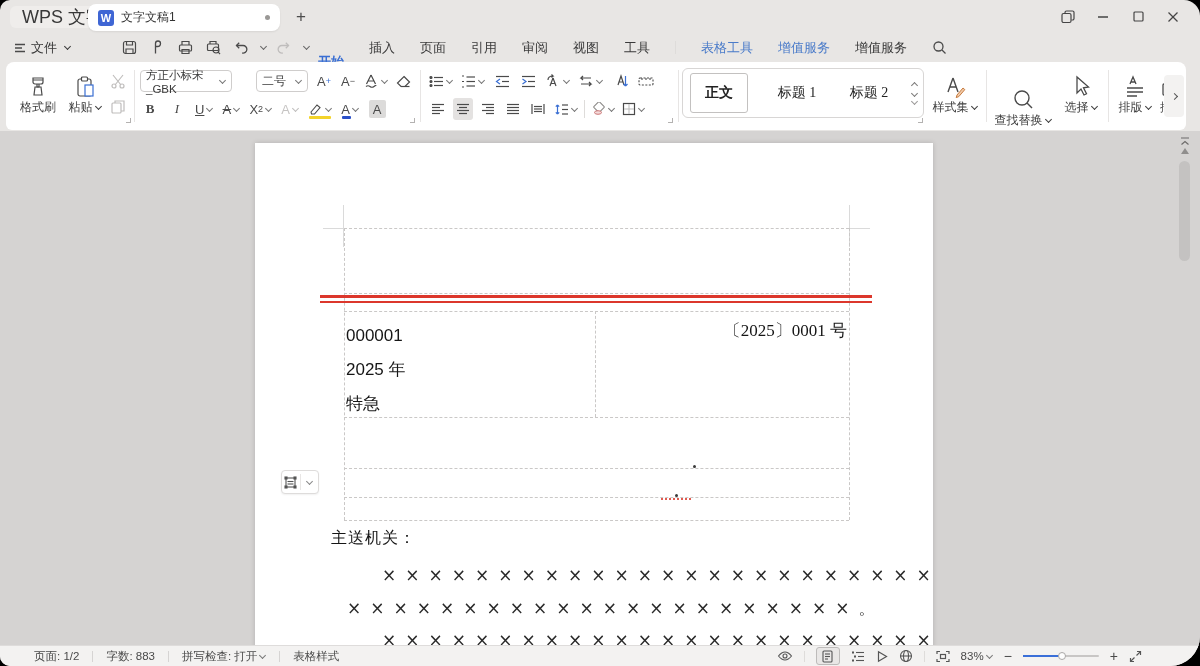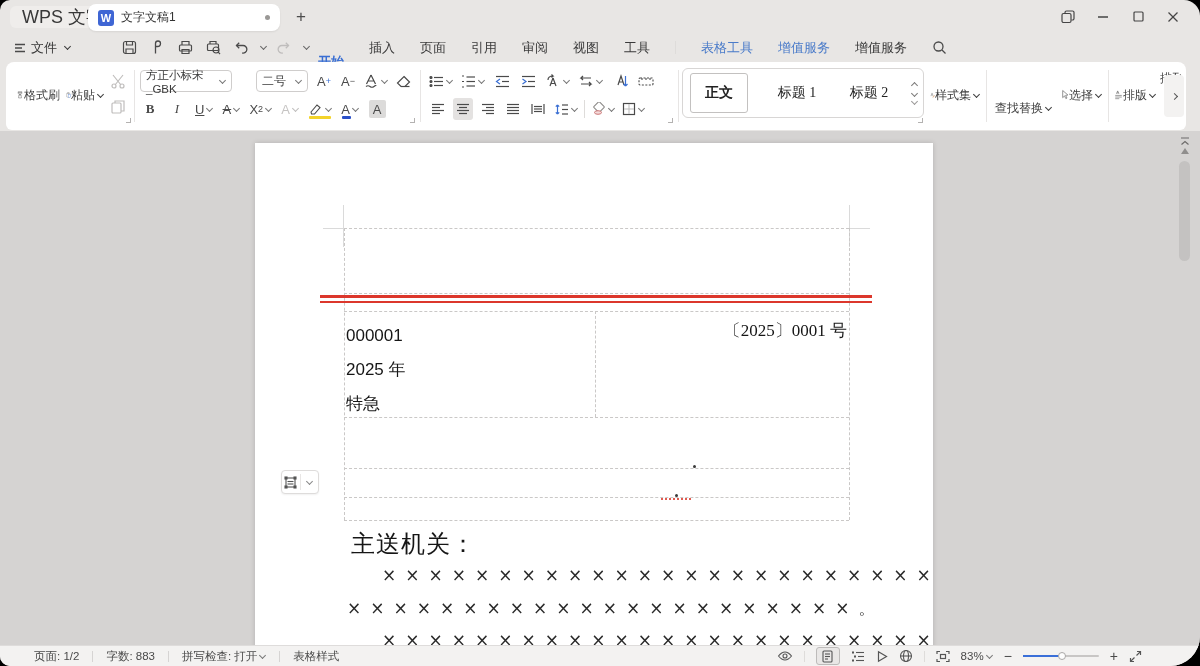--- a/index.html
+++ b/index.html
@@ -34,21 +34,21 @@
   .mtab{position:relative;height:29px;display:flex;align-items:center;white-space:nowrap;}
   .mtab.active{color:var(--blue);font-weight:bold;margin-top:28px;}
   .mtab.active:after{content:"";position:absolute;left:2px;right:2px;bottom:1px;height:3px;border-radius:2px;background:#2e66d0;}
   .mtab.ctx{color:var(--tblue);}
   .mtabs .vdiv{height:13px;}
   
   .ribbon-card{position:absolute;top:62px;left:6px;width:1180px;height:68px;background:var(--white);border-radius:8px 8px 6px 6px;}
   .rg{position:absolute;top:0;height:68px;}
   .rdiv{position:absolute;top:8px;width:1px;height:52px;background:#e7e5e4;}
   .gmark{position:absolute;width:5px;height:5px;border-right:1px solid #9b9998;border-bottom:1px solid #9b9998;opacity:.75;}
-  .big-btn{display:flex;flex-direction:row;align-items:center;justify-content:flex-start;padding:8px 2px 6px;height:64px;color:#3d3d3d;}
+  .big-btn{display:flex;flex-direction:column;align-items:center;justify-content:center;padding:8px 2px 6px;height:64px;color:#3d3d3d;}
   .big-btn .lbl{font-size:12px;color:#3d3d3d;display:flex;align-items:center;white-space:nowrap;}
   .rrow{position:absolute;display:flex;align-items:center;}
   .sbtn{height:22px;min-width:20px;display:flex;align-items:center;justify-content:center;color:var(--ic);font-size:13px;border-radius:3px;padding:0 1px;}
   .sbtn.on{background:#e4e2e1;}
   .sbtn.dis{color:var(--dis);}
   .combo{height:22px;border:1px solid #cfcdcc;border-radius:4px;display:flex;align-items:center;font-size:12px;color:#3a3a3a;padding:0 5px;justify-content:space-between;background:#fff;}
   .glyph-b{font-weight:bold;font-family:"Liberation Serif",serif;}
   .glyph-i{font-style:italic;font-family:"Liberation Serif",serif;}
   .u-l{text-decoration:underline;}
   .s-t{text-decoration:line-through;}
@@ -554,21 +554,21 @@
         <div>000001</div>
         <div>2025 年</div>
         <div>特急</div>
       </div>
       <div class="doctxt abs" style="left:344px;top:176px;width:248px;font-size:17px;text-align:right;">〔2025〕0001 号</div>
 
       <div class="tinydot" style="left:438px;top:322px;"></div>
       <div class="tinydot" style="left:420px;top:351px;"></div>
       <div class="squiggle" style="left:406px;top:355px;"></div>
 
-      <div class="doctxt abs" style="left:96px;top:385px;font-size:24px;letter-spacing:1px;">主送机关：</div>
+      <div class="doctxt abs" style="left:76px;top:385px;font-size:16px;letter-spacing:1px;">主送机关：</div>
       <div class="xline" style="left:127px;top:422px;">×××××××××××××××××××××××××</div>
       <div class="xline" style="left:92px;top:454px;">××××××××××××××××××××××。</div>
       <div class="xline" style="left:127px;top:487px;">×××××××××××××××××××××××××</div>
     </div>
 
     <div class="float-widget">
       <div class="fw-seg">
         <svg width="13" height="13" viewBox="0 0 13 13" fill="none" stroke="#555" stroke-width="1.1">
             <rect x="2" y="2" width="9" height="9"></rect>
             <line x1="3.5" y1="5.5" x2="9.5" y2="5.5"></line>

